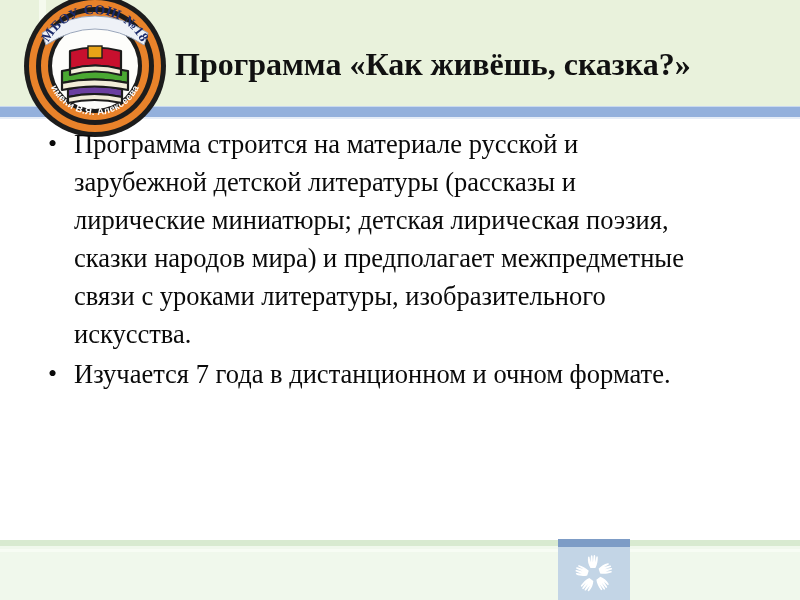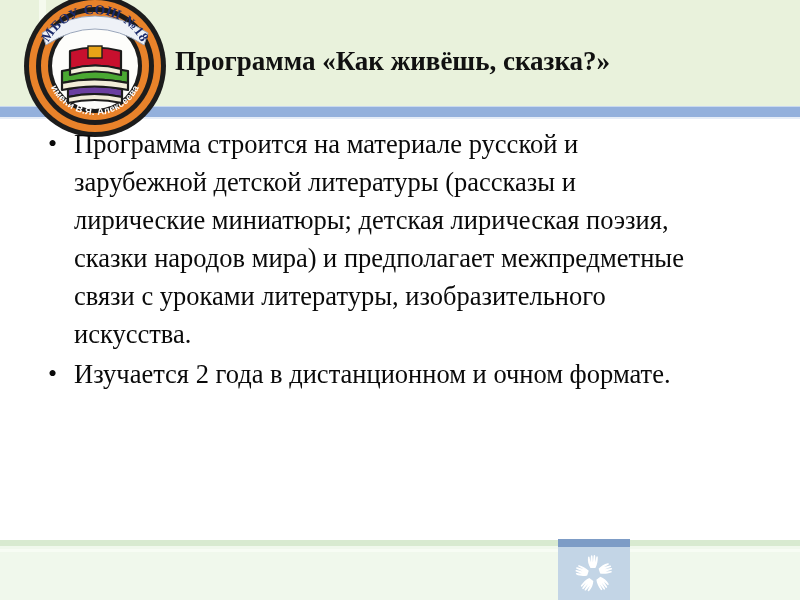--- a/index.html
+++ b/index.html
@@ -50,21 +50,21 @@
     width: 800px; height: 2px;
     background: #e6edf7;
   }
 
   .slide-title {
     position: absolute;
     left: 175px;
     top: 48px;
     width: 615px;
     font-family: "Liberation Serif", serif;
-    font-size: 27px;
+    font-size: 32px;
     font-weight: bold;
     color: #111111;
     letter-spacing: 0px;
     white-space: nowrap;
     line-height: 1;
   }
 
   
   .logo {
     position: absolute;
@@ -214,21 +214,21 @@
   <div class="slide-title">Программа «Как живёшь, сказка?»</div>
 
   <div class="body-area">
     <ul class="bullet-list">
       <li class="bullet-item">
         <span class="dot">•</span>
         <span>Программа строится на материале русской и зарубежной детской литературы (рассказы и лирические миниатюры; детская лирическая поэзия, сказки народов мира) и предполагает межпредметные связи с уроками литературы, изобразительного искусства.</span>
       </li>
       <li class="bullet-item">
         <span class="dot">•</span>
-        <span>Изучается 2 года в дистанционном и очном формате.</span>
+        <span>Изучается 7 года в дистанционном и очном формате.</span>
       </li>
     </ul>
   </div>
 
   <div class="footer-band"></div>
   <div class="footer-rule"></div>
   <div class="footer-rule2"></div>
 
   <div class="footer-emblem">
     <div class="footer-emblem-cap"></div>

